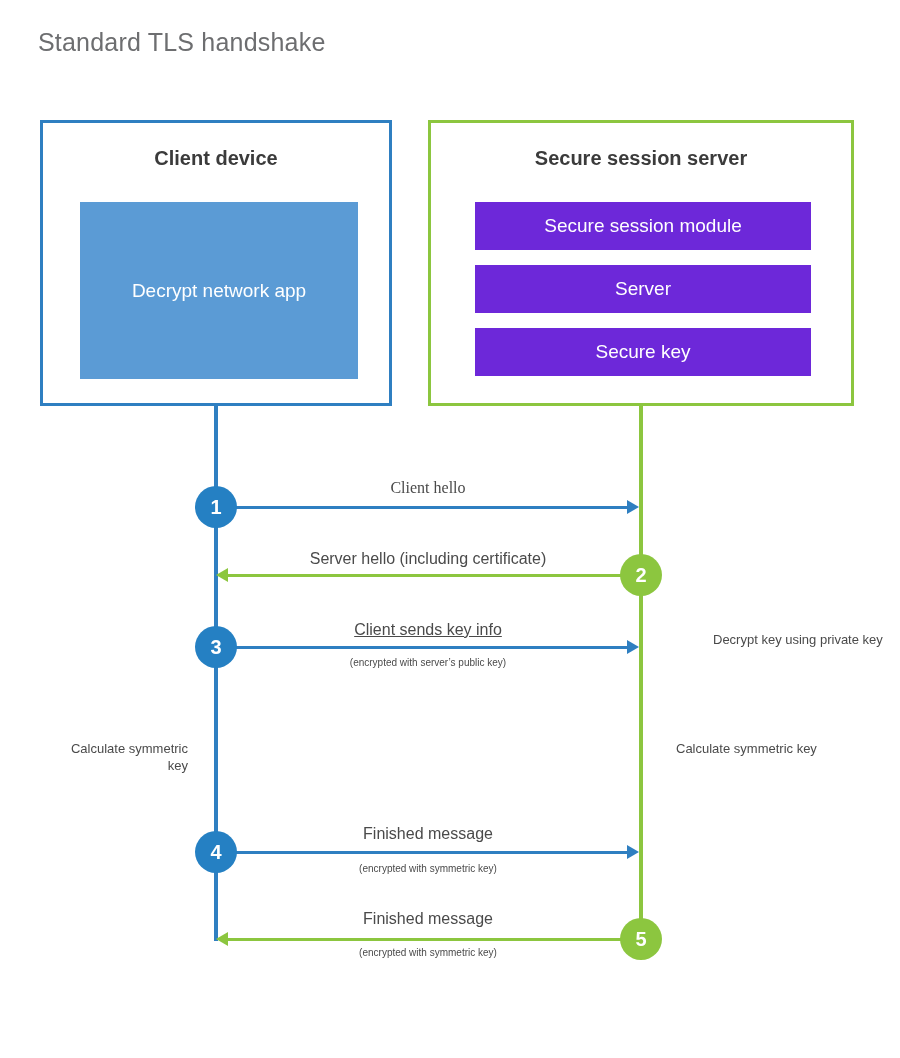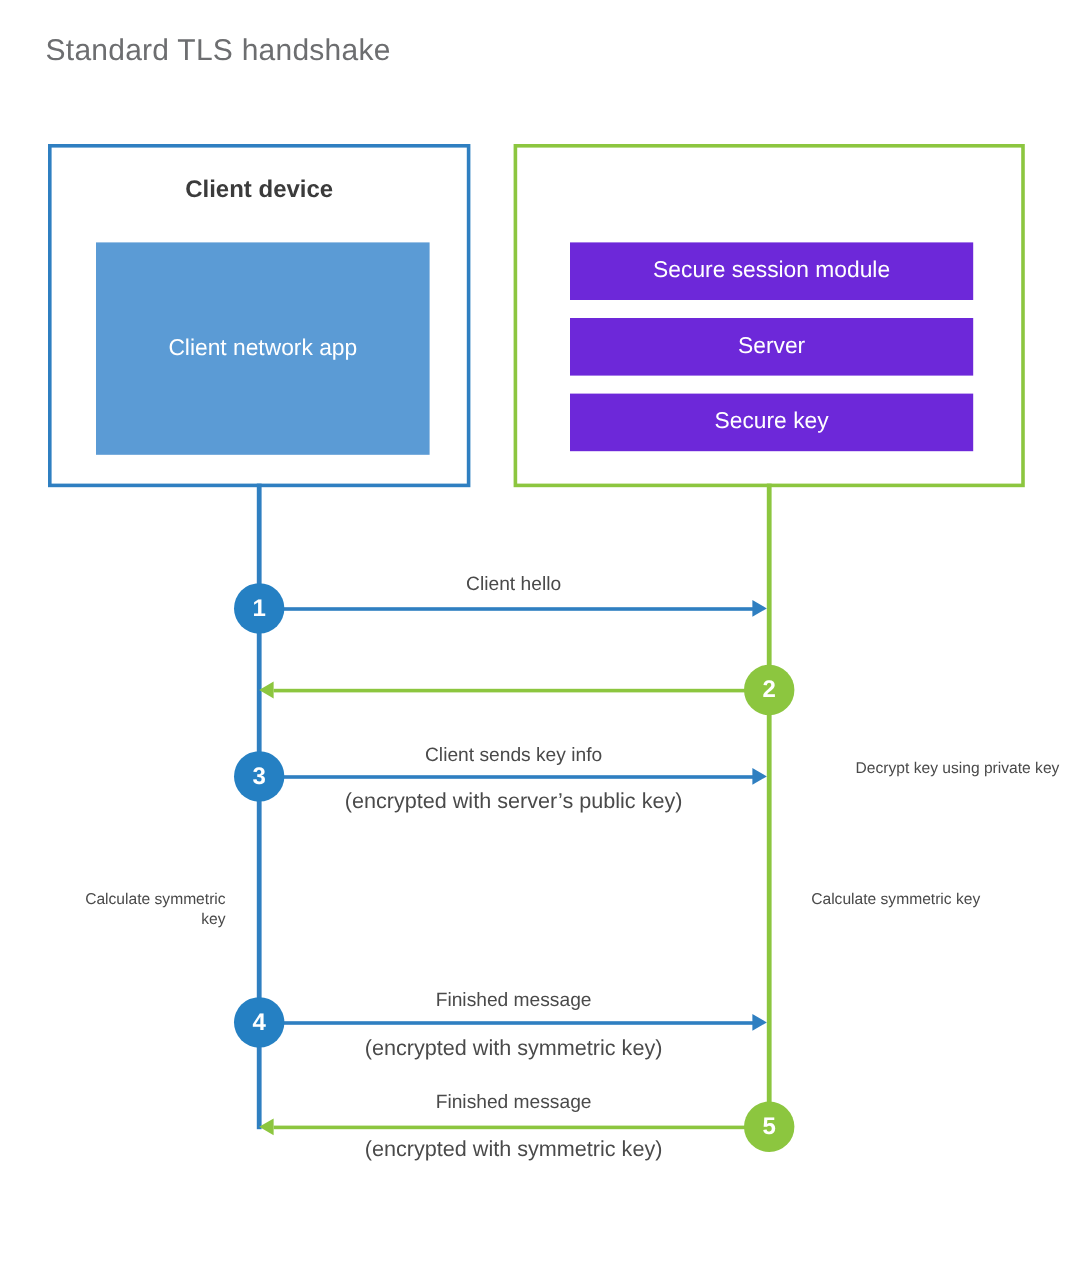--- a/index.html
+++ b/index.html
@@ -161,21 +161,21 @@
   .msg-label {
     position: absolute;
     text-align: center;
     font-size: 16px;
     color: #4a4a4a;
     white-space: nowrap;
   }
   .msg-sublabel {
     position: absolute;
     text-align: center;
-    font-size: 18px;
+    font-size: 10px;
     color: #4a4a4a;
     white-space: nowrap;
   }
 
   
   .annotation {
     position: absolute;
     font-size: 13px;
     line-height: 17px;
     color: #4a4a4a;
@@ -185,42 +185,44 @@
 </style>
 </head>
 <body>
 
 <div id="canvas">
 
   <div class="page-title">Standard TLS handshake</div>
 
   <div class="party-box client">
     <div class="party-title">Client device</div>
-    <div class="client-app">Client network app</div>
+    <div class="client-app">Decrypt network app</div>
   </div>
 
   <div class="party-box server">
+    <div class="party-title">Secure session server</div>
     <div class="server-bar b0">Secure session module</div>
     <div class="server-bar b1">Server</div>
     <div class="server-bar b2">Secure key</div>
   </div>
 
   <div class="lifeline client"></div>
   <div class="lifeline server"></div>
 
-  <div class="msg-label" style="left:216px; top:479px; width:424px;">Client hello</div>
+  <div class="msg-label" style="left:216px; top:479px; width:424px;font-family:Liberation Serif, serif;">Client hello</div>
   <div class="arrow-line blue" style="left:216px; top:506px; width:413px;"></div>
   <div class="arrow-head right" style="left:627px; top:500px;"></div>
   <div class="step-circle blue" style="left:195px; top:486px;">1</div>
 
+  <div class="msg-label" style="left:216px; top:550px; width:424px;">Server hello (including certificate)</div>
   <div class="arrow-line green" style="left:228px; top:574px; width:401px;"></div>
   <div class="arrow-head left" style="left:216px; top:568px;"></div>
   <div class="step-circle green" style="left:620px; top:554px;">2</div>
 
-  <div class="msg-label" style="left:216px; top:621px; width:424px;">Client sends key info</div>
+  <div class="msg-label" style="left:216px; top:621px; width:424px;text-decoration:underline;">Client sends key info</div>
   <div class="arrow-line blue" style="left:216px; top:646px; width:413px;"></div>
   <div class="arrow-head right" style="left:627px; top:640px;"></div>
   <div class="msg-sublabel" style="left:216px; top:657px; width:424px;">(encrypted with server’s public key)</div>
   <div class="step-circle blue" style="left:195px; top:626px;">3</div>
 
   <div class="annotation left-align" style="left:676px; top:631px; width:180px;margin-left:37px;">Decrypt key using private key</div>
 
   <div class="annotation right-align" style="left:48px; top:740px; width:140px;">Calculate symmetric key</div>
   <div class="annotation left-align" style="left:676px; top:740px; width:160px;">Calculate symmetric key</div>
 

